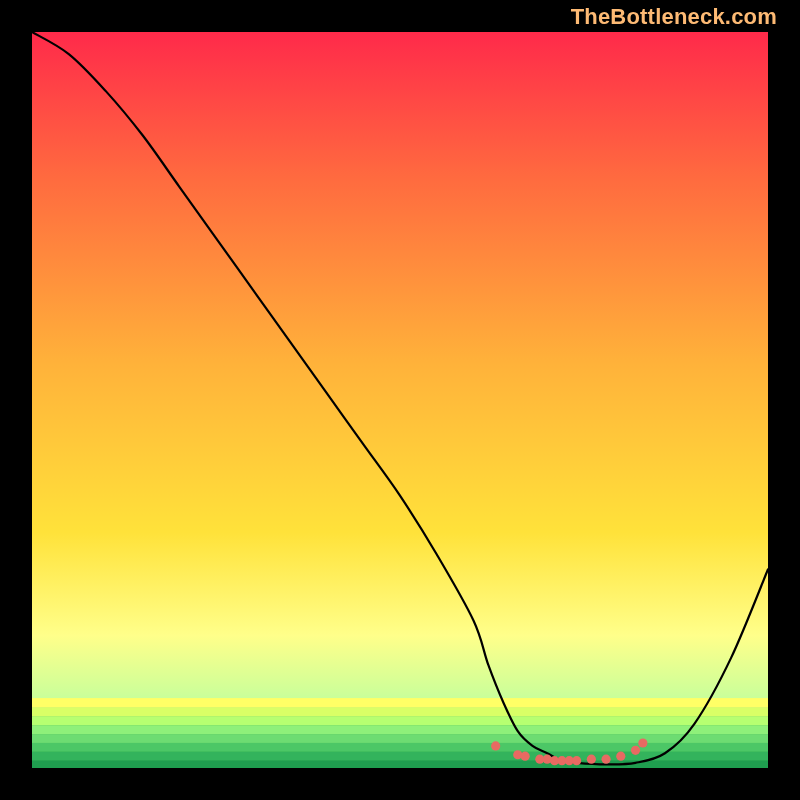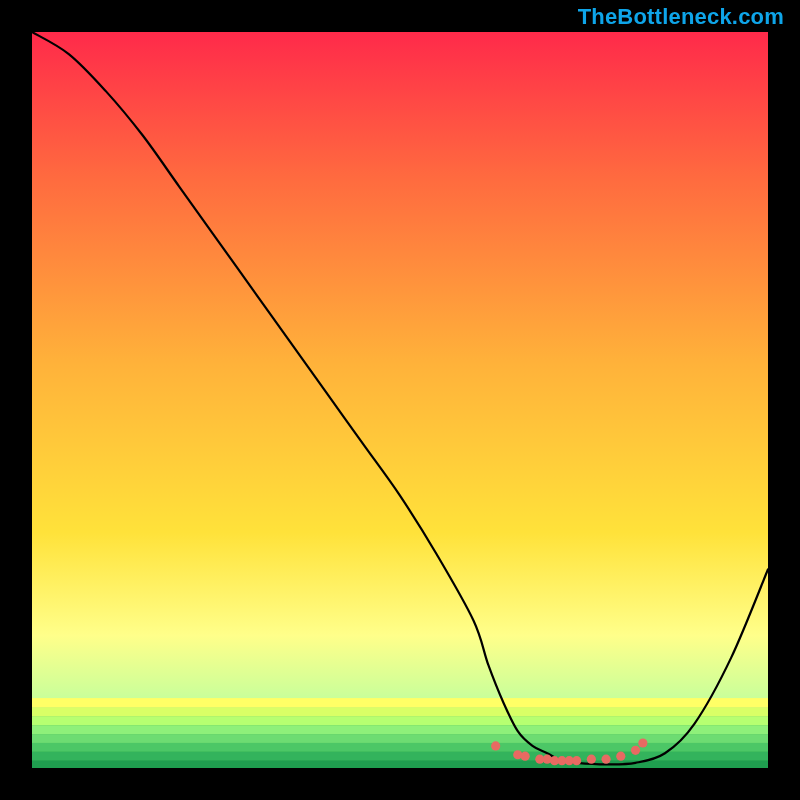--- a/index.html
+++ b/index.html
@@ -6,22 +6,22 @@
   html, body { width: 800px; height: 800px; background: #000; overflow: hidden; }
   .container {
     position: relative;
     width: 800px;
     height: 800px;
     background: #000;
   }
   .attribution {
     position: absolute;
     top: 4px;
-    right: 16px;
-    color: #0ea5e9;
+    right: 23px;
+    color: #fdba74;
     font-family: Arial, Helvetica, sans-serif;
     font-size: 22px;
     font-weight: bold;
     letter-spacing: 0.2px;
     z-index: 10;
   }
   .plot-area {
     position: absolute;
     left: 32px;
     top: 32px;

